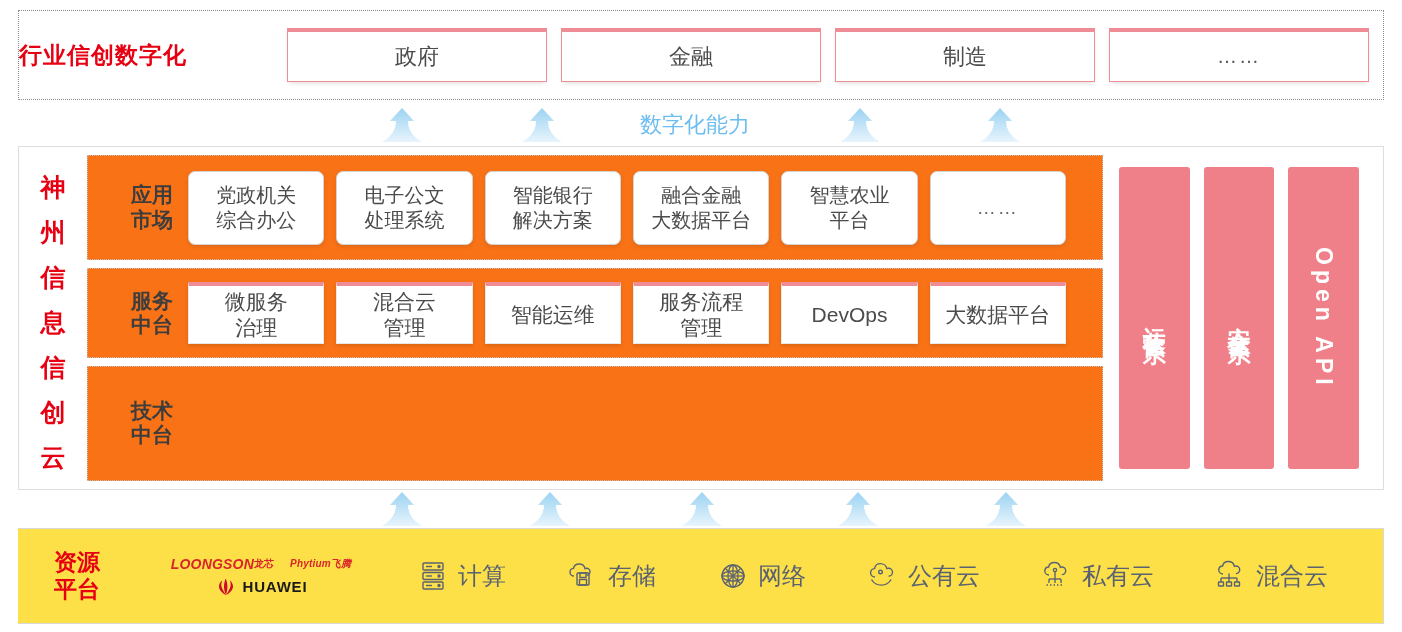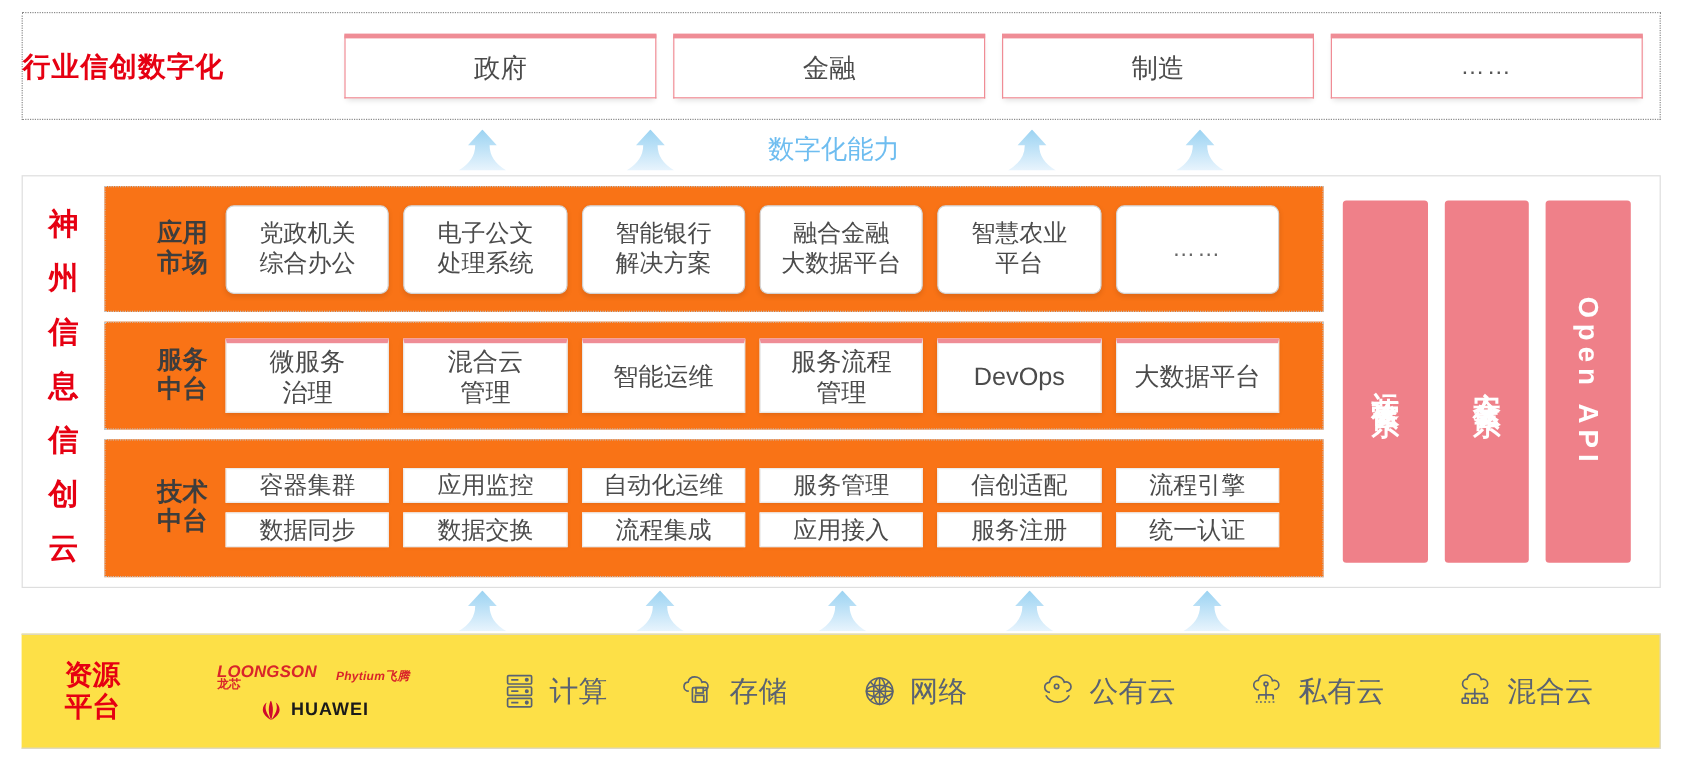--- a/index.html
+++ b/index.html
@@ -148,21 +148,21 @@
   }
   .resource-title {
     width: 118px; text-align: center;
     color: #e60012; font-weight: bold; font-size: 23px; line-height: 1.18;
   }
   .vendor-logos {
     width: 250px; display: flex; flex-direction: column;
     align-items: center; justify-content: center; gap: 7px;
   }
   .vendor-row { display: flex; align-items: center; gap: 16px; }
-  .logo-loongson { display: flex; flex-direction: column; line-height: 1; }
+  .logo-loongson { display: flex; flex-direction: row; align-items: center; line-height: 1; }
   .logo-loongson .lg-en {
     font-size: 14px; font-weight: bold; font-style: italic;
     color: #d9252a; letter-spacing: 0.2px;
   }
   .logo-loongson .lg-cn { font-size: 10px; font-weight: bold; color: #d9252a; }
   .logo-phytium {
     font-size: 10px; font-weight: bold; color: #d9252a;
     font-style: italic; letter-spacing: 0.2px;
   }
   .logo-huawei { display: flex; align-items: flex-end; gap: 6px; }
@@ -314,38 +314,20 @@
                 <div>大数据平台</div>
               </div>
           </div>
         </div>
       </div>
 
       <div class="layer tech">
         <div class="layer-label">
           <div>技术</div>
           <div>中台</div>
-        </div>
-        <div class="layer-cells stack">
-          <div class="cell-row">
-            <div class="cell-tech">容器集群</div>
-            <div class="cell-tech">应用监控</div>
-            <div class="cell-tech">自动化运维</div>
-            <div class="cell-tech">服务管理</div>
-            <div class="cell-tech">信创适配</div>
-            <div class="cell-tech">流程引擎</div>
-          </div>
-          <div class="cell-row">
-            <div class="cell-tech">数据同步</div>
-            <div class="cell-tech">数据交换</div>
-            <div class="cell-tech">流程集成</div>
-            <div class="cell-tech">应用接入</div>
-            <div class="cell-tech">服务注册</div>
-            <div class="cell-tech">统一认证</div>
-          </div>
         </div>
       </div>
 
     </div>
 
     <div class="pillars">
       <div class="pillar">
         <span class="vtext">运营体系</span>
       </div>
       <div class="pillar">

